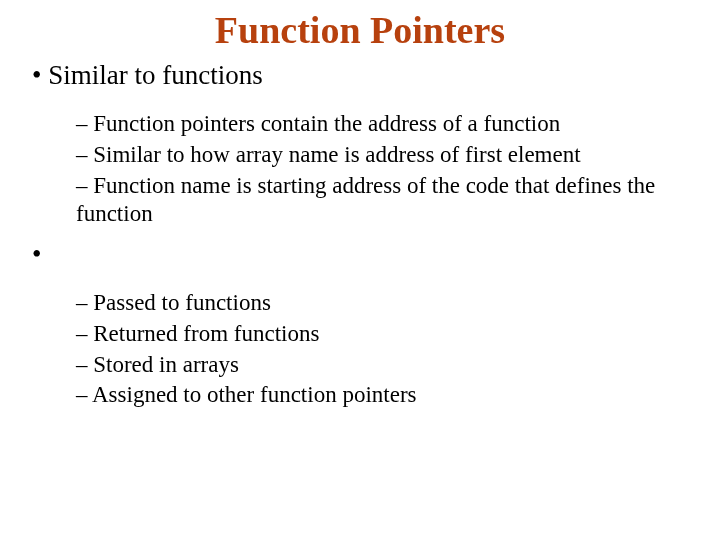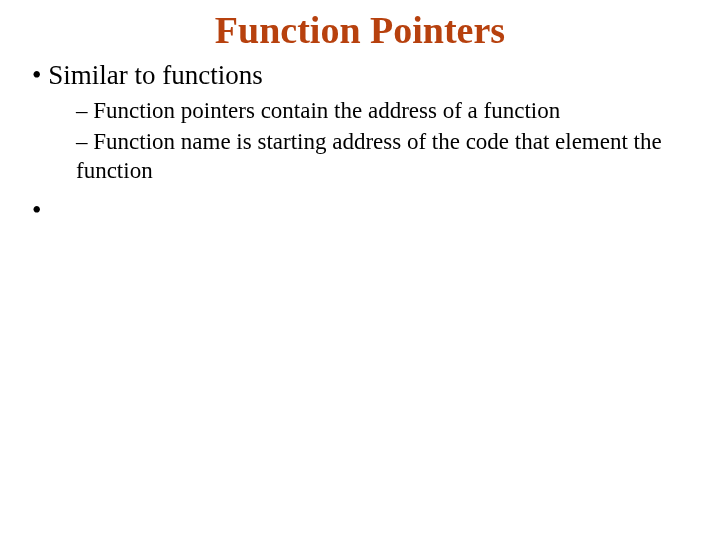--- a/index.html
+++ b/index.html
@@ -2,34 +2,41 @@
 <html><head>
 <meta charset="utf-8">
 <style>
   * { margin: 0; padding: 0; box-sizing: border-box; }
   html, body { width: 720px; height: 540px; background: #fff; font-family: "Times New Roman", Times, serif; color: #000; }
   .slide { width: 720px; height: 424px; padding: 8px 24px 24px 24px; }
   .title { text-align: center; font-size: 38px; color: #b7410e; margin-bottom: 8px; }
   ul.level1 { list-style: none; padding-left: 8px; }
   ul.level1 > li { font-size: 27px; margin-top: 6px; }
   ul.level1 > li::before { content: "• "; }
-  ul.level2 { list-style: none; padding-left: 44px; margin-top: 6px; margin-bottom: 10px; }
+  ul.level2 { list-style: none; padding-left: 44px; margin-top: 19px; margin-bottom: 10px; }
   ul.level2 > li { font-size: 23px; line-height: 1.25; margin-top: 2px; }
   ul.level2 > li::before { content: "– "; }
 </style>
 </head>
 <body>
 
 <div class="slide">
   <h1 class="title">Function Pointers</h1>
 
   <ul class="level1">
     <li>
       <span>Similar to functions</span>
       <ul class="level2">
         <li>Function pointers contain the address of a function</li>
-        <li>Function name is starting address of the code that element the function</li>
+        <li>Similar to how array name is address of first element</li>
+        <li>Function name is starting address of the code that defines the function</li>
       </ul>
     </li>
     <li>
+      <ul class="level2">
+        <li>Passed to functions</li>
+        <li>Returned from functions</li>
+        <li>Stored in arrays</li>
+        <li>Assigned to other function pointers</li>
+      </ul>
     </li>
   </ul>
 </div>
 
 </body></html>

